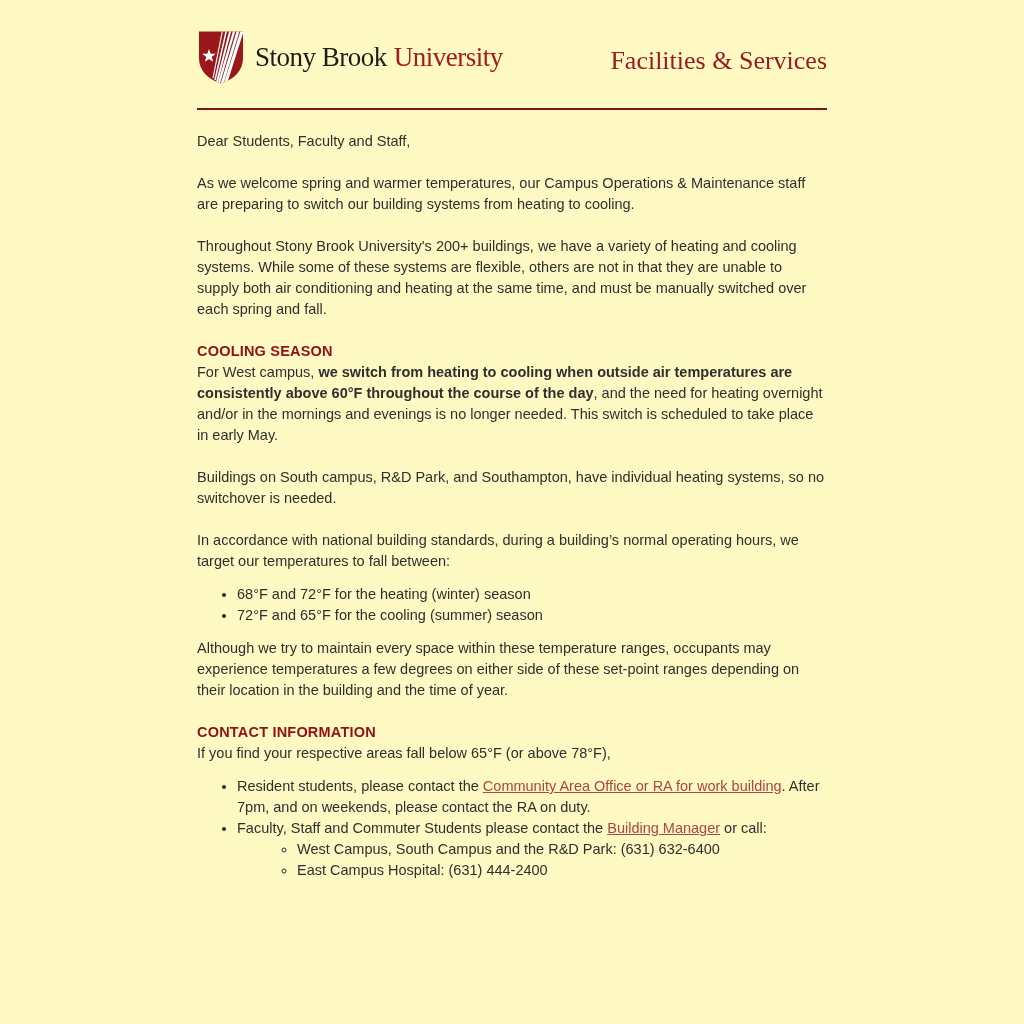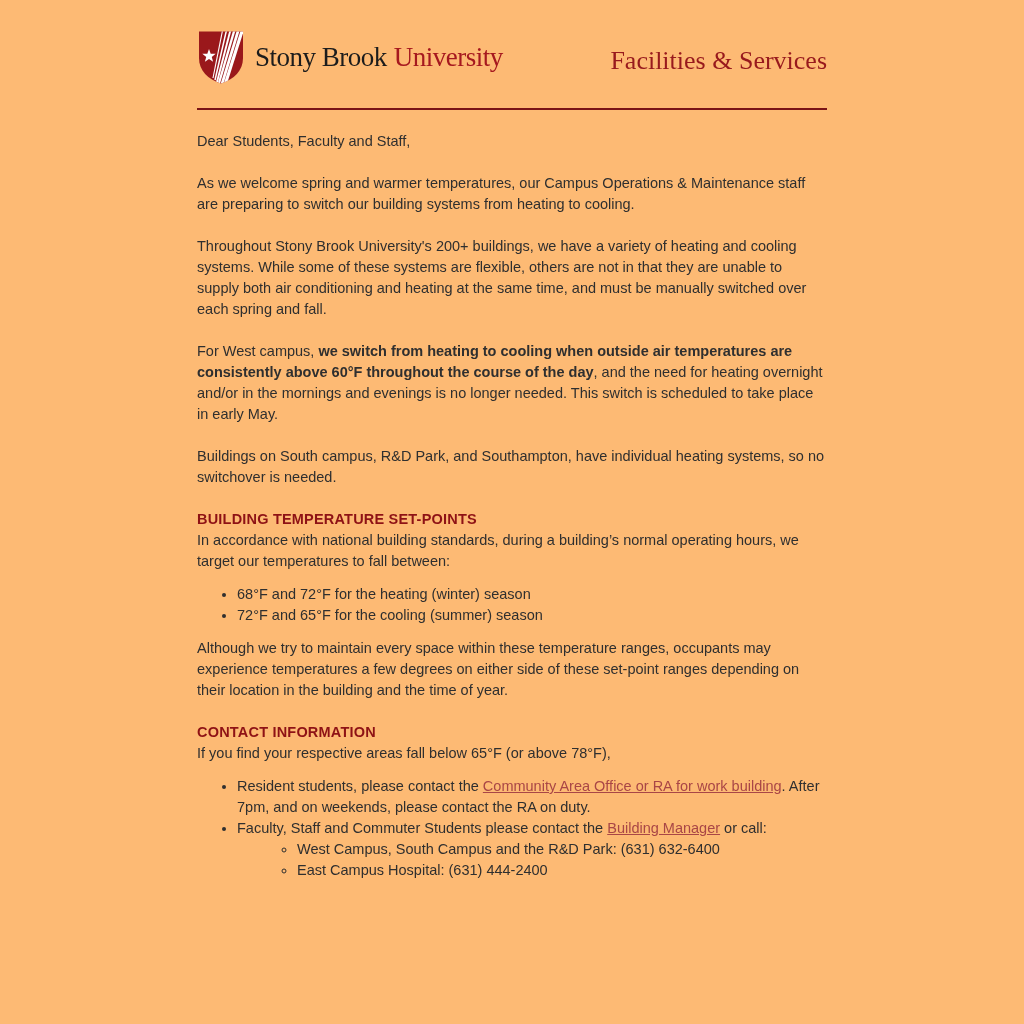--- a/index.html
+++ b/index.html
@@ -1,18 +1,18 @@
 <!DOCTYPE html>
 <html><head>
 <meta charset="utf-8">
 <style>
   html, body { margin: 0; padding: 0; background: #ffffff; }
   .page {
     width: 1024px; height: 1024px; overflow: hidden;
-    background: #fdba74; position: relative;
+    background: #fef9c3; position: relative;
     font-family: "Liberation Sans", "DejaVu Sans", sans-serif;
   }
   .content { width: 630px; margin: 0 auto; padding-top: 30px; }
 
   
   .header { display: flex; justify-content: space-between; align-items: center; }
   .brand { display: flex; align-items: center; }
   .shield { display: block; }
   .wordmark {
     font-family: "Liberation Serif", "DejaVu Serif", serif;
@@ -75,23 +75,23 @@
       </div>
       <div class="dept">Facilities &amp; Services</div>
     </div>
 
     <hr class="rule">
 
     <div class="blocks" id="blocks">
         <p class="para"><span>Dear Students, Faculty and Staff,</span></p>
         <p class="para"><span>As we welcome spring and warmer temperatures, our Campus Operations &amp; Maintenance staff are preparing to switch our building systems from heating to cooling.</span></p>
         <p class="para"><span>Throughout Stony Brook University's 200+ buildings, we have a variety of heating and cooling systems. While some of these systems are flexible, others are not in that they are unable to supply both air conditioning and heating at the same time, and must be manually switched over each spring and fall.</span></p>
+        <div class="sec-heading">COOLING SEASON</div>
         <p class="para"><span>For West campus, </span><span class="b">we switch from heating to cooling when outside air temperatures are consistently above 60°F throughout the course of the day</span><span>, and the need for heating overnight and/or in the mornings and evenings is no longer needed. This switch is scheduled to take place in early May.</span></p>
         <p class="para"><span>Buildings on South campus, R&amp;D Park, and Southampton, have individual heating systems, so no switchover is needed.</span></p>
-        <div class="sec-heading">BUILDING TEMPERATURE SET-POINTS</div>
         <p class="para"><span>In accordance with national building standards, during a building’s normal operating hours, we target our temperatures to fall between:</span></p>
         <ul class="disc-list">
           <li><span>68°F and 72°F for the heating (winter) season</span></li>
           <li><span>72°F and 65°F for the cooling (summer) season</span></li>
         </ul>
         <p class="para"><span>Although we try to maintain every space within these temperature ranges, occupants may experience temperatures a few degrees on either side of these set-point ranges depending on their location in the building and the time of year.</span></p>
         <div class="sec-heading">CONTACT INFORMATION</div>
         <p class="para"><span>If you find your respective areas fall below 65°F (or above 78°F),</span></p>
         <ul class="disc-list">
           <li><span>Resident students, please contact the </span><a href="#" class="link">Community Area Office or RA for work building</a><span>. After 7pm, and on weekends, please contact the RA on duty.</span></li>

